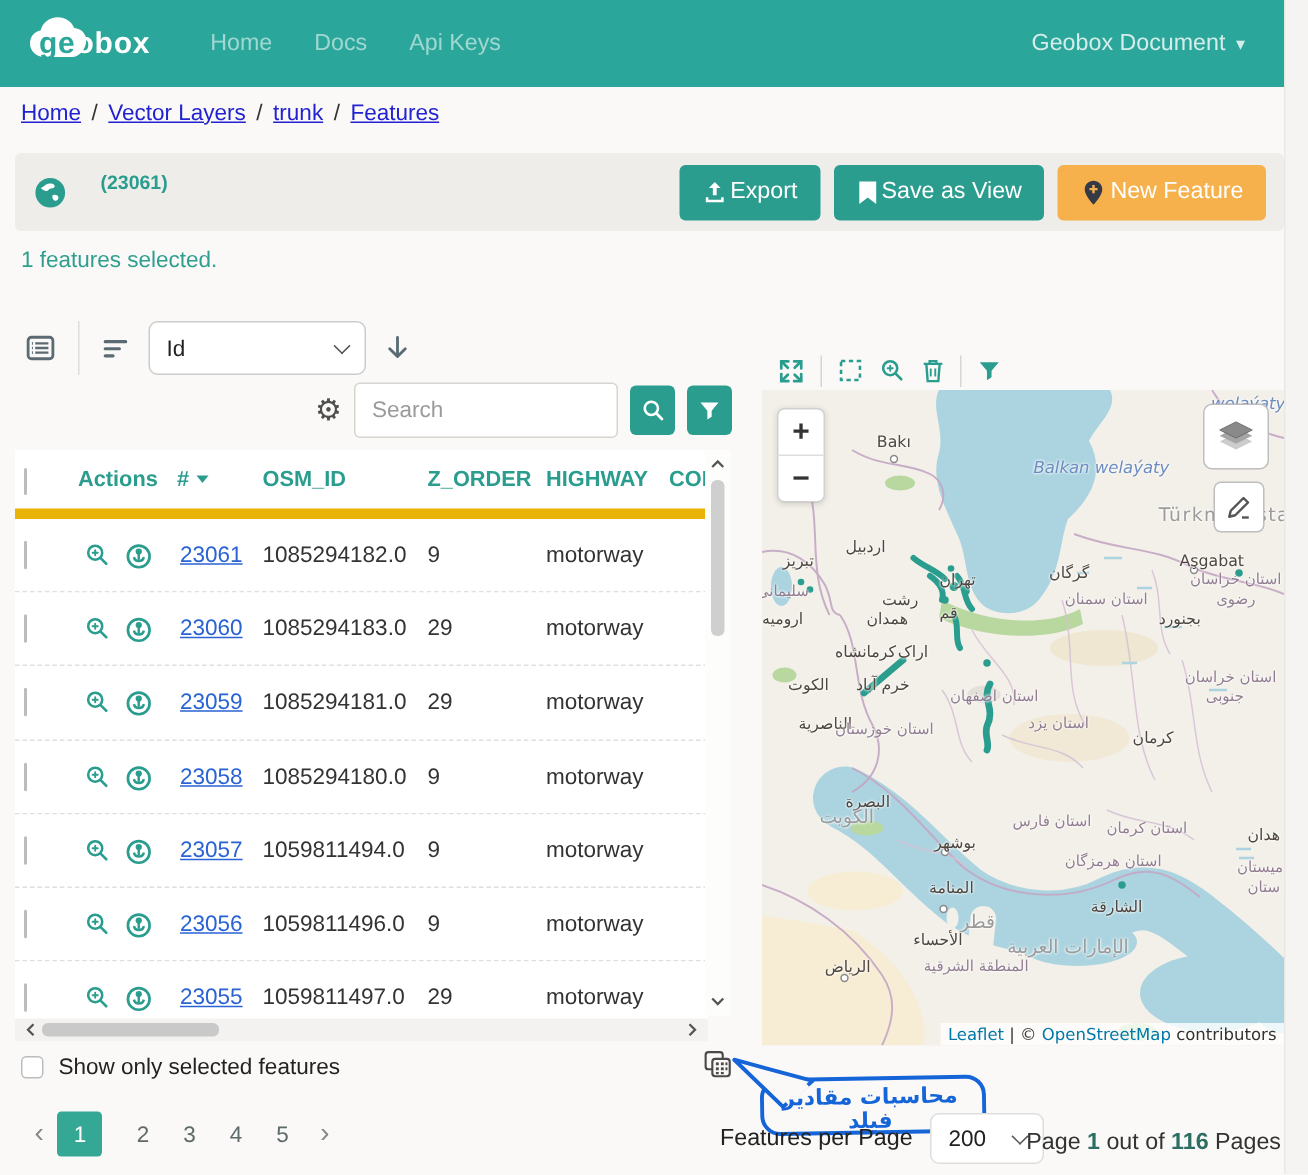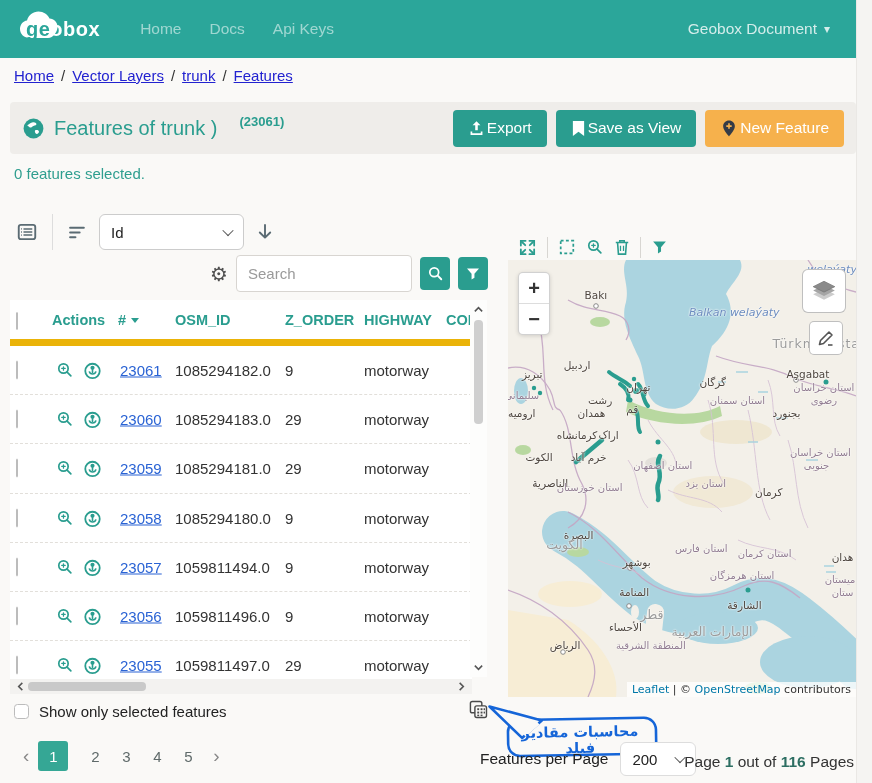--- a/index.html
+++ b/index.html
@@ -145,21 +145,20 @@
 
   <div class="breadcrumb" id="breadcrumb"><a>Home</a><span class="sep">/</span><a>Vector Layers</a><span class="sep">/</span><a>trunk</a><span class="sep">/</span><a>Features</a></div>
 
   <div class="headerbar">
     <div class="title">
       <svg width="23" height="23" viewBox="0 0 20 20">
         <circle cx="10" cy="10" r="8.6" fill="#2a9d8f"></circle>
         <path d="M4.5 7.2c1.8-.5 2.8-2.4 5-2.6 2-.2 3.4.8 3 1.9-.4 1.2-2.6.7-3.4 1.8-.7 1-2 .9-2.8.3-.7-.5-1.4-.9-1.8-1.4z" fill="#fff"></path>
         <path d="M11.5 11.5c1.2-.6 2.8-.2 3.2.9.3 1-.7 2.3-1.9 2.3-1.1 0-2.1-2.5-1.3-3.2z" fill="#fff"></path>
       </svg>
-      <span>Features of trunk )</span>
       <span class="sup">(23061)</span>
     </div>
     <div class="hbtns">
       <button class="btn btn-teal">
         <svg width="17" height="17" viewBox="0 0 20 20">
           <path d="M10 1.5l4.6 4.8h-3.1V12H8.5V6.3H5.4z" fill="#fff"></path>
           <path d="M3 13.5v4h14v-4h-2v2H5v-2z" fill="#fff"></path>
         </svg>
         <span>Export</span>
       </button>
@@ -172,21 +171,21 @@
       <button class="btn btn-orange">
         <svg width="18" height="19" viewBox="0 0 20 20">
           <path d="M10 1.2c-3.7 0-6.5 2.8-6.5 6.4 0 4.7 6.5 11.2 6.5 11.2s6.5-6.5 6.5-11.2c0-3.6-2.8-6.4-6.5-6.4z" fill="#343b47"></path>
           <path d="M10 4.3v6M7 7.3h6" stroke="#f6b14c" stroke-width="1.8"></path>
         </svg>
         <span>New Feature</span>
       </button>
     </div>
   </div>
 
-  <div class="status">0 features selected.</div>
+  <div class="status">1 features selected.</div>
 
   <div class="controls1">
     <span class="aicon">
       <svg width="22" height="22" viewBox="0 0 20 20" fill="none" stroke="#5a6b73">
         <rect x="2.5" y="3.5" width="15" height="13" rx="2" stroke-width="1.7"></rect>
         <path d="M6.8 7.2h8M6.8 10h8M6.8 12.8h8" stroke-width="1.4"></path>
         <path d="M4.8 7.2h.6M4.8 10h.6M4.8 12.8h.6" stroke-width="1.6"></path>
       </svg>
     </span>
     <span class="vdiv"></span>

